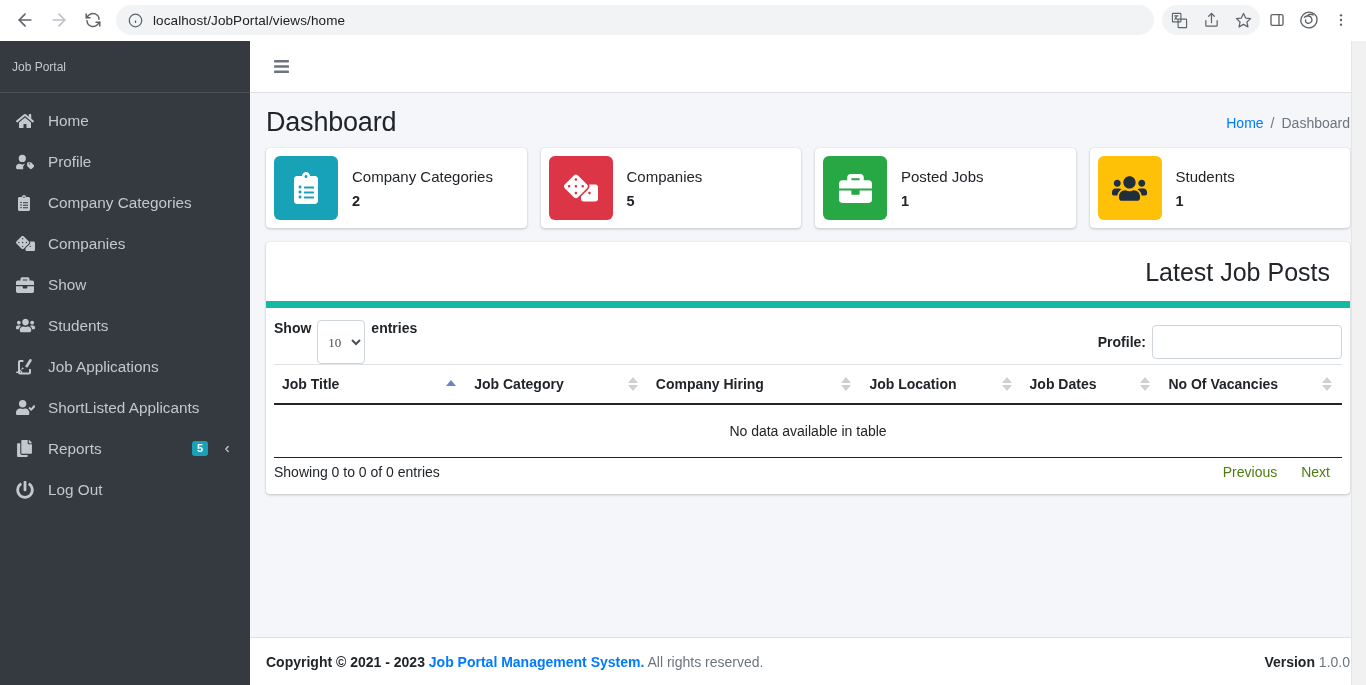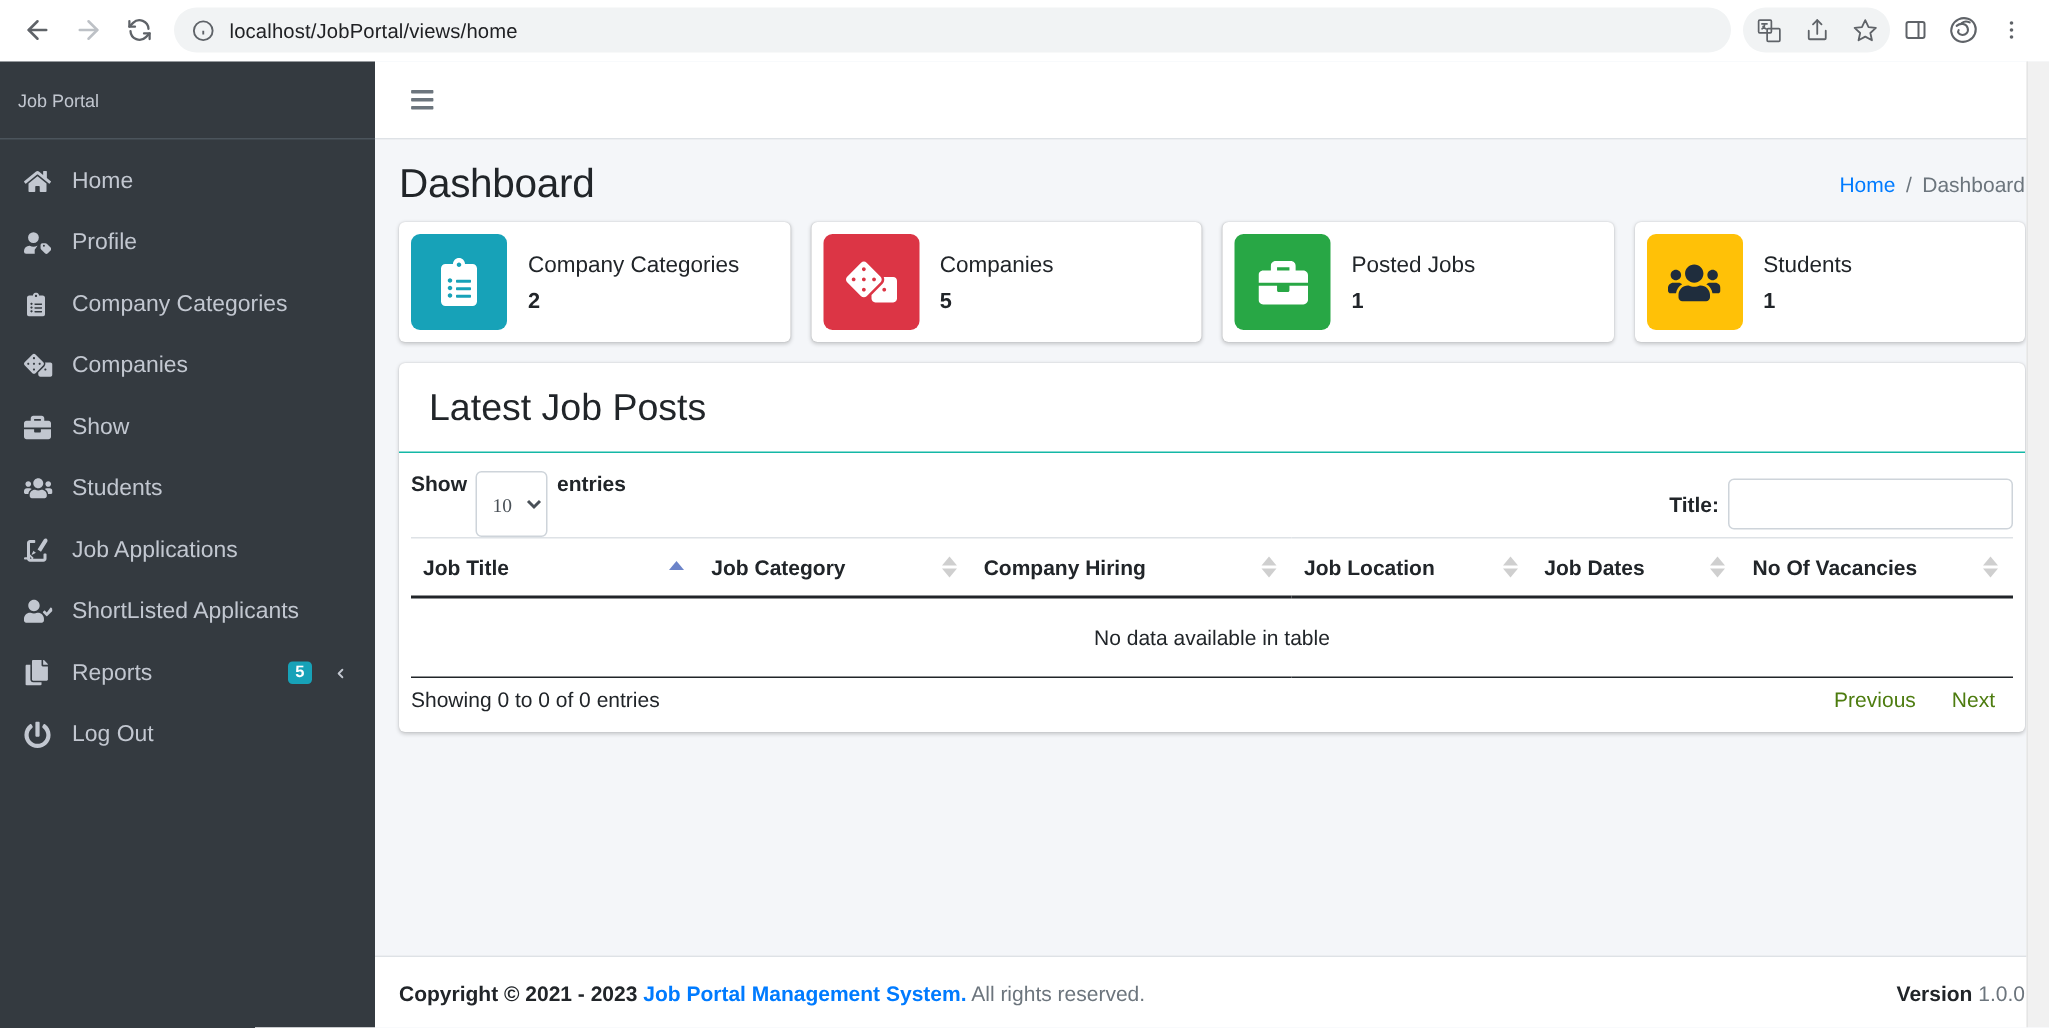--- a/index.html
+++ b/index.html
@@ -184,22 +184,22 @@
   
   .card {
     margin: 14px 16px 0 16px;
     background: #ffffff;
     border-radius: 4px;
     box-shadow: 0 0 1px rgba(0,0,0,.125), 0 1px 3px rgba(0,0,0,.2);
     padding-bottom: 8px;
   }
   .card-header {
     padding: 16px 20px 14px 20px;
-    border-bottom: 1px solid #14b8a6;
-    text-align: left;
+    border-bottom: 7px solid #14b8a6;
+    text-align: right;
   }
   .card-title {
     font-size: 25px; font-weight: 400; color: #212529;
   }
   .card-body { padding: 12px 0 0 0; }
 
   .dt-top {
     display: flex; align-items: center; justify-content: space-between;
     padding: 0 0 10px 0;
   }
@@ -588,21 +588,21 @@
               <span>Show</span>
               <select>
                 <option selected="">10</option>
                 <option>25</option>
                 <option>50</option>
                 <option>100</option>
               </select>
               <span>entries</span>
             </label>
             <label class="dt-filter">
-              <span>Title:</span>
+              <span>Profile:</span>
               <input type="search" placeholder="" style="">
             </label>
           </div>
 
           <div class="table-wrap">
             <table class="dt">
               <thead>
                 <tr>
                   <th class="sort-asc" style="width:18%">
                     <span>Job Title</span>

